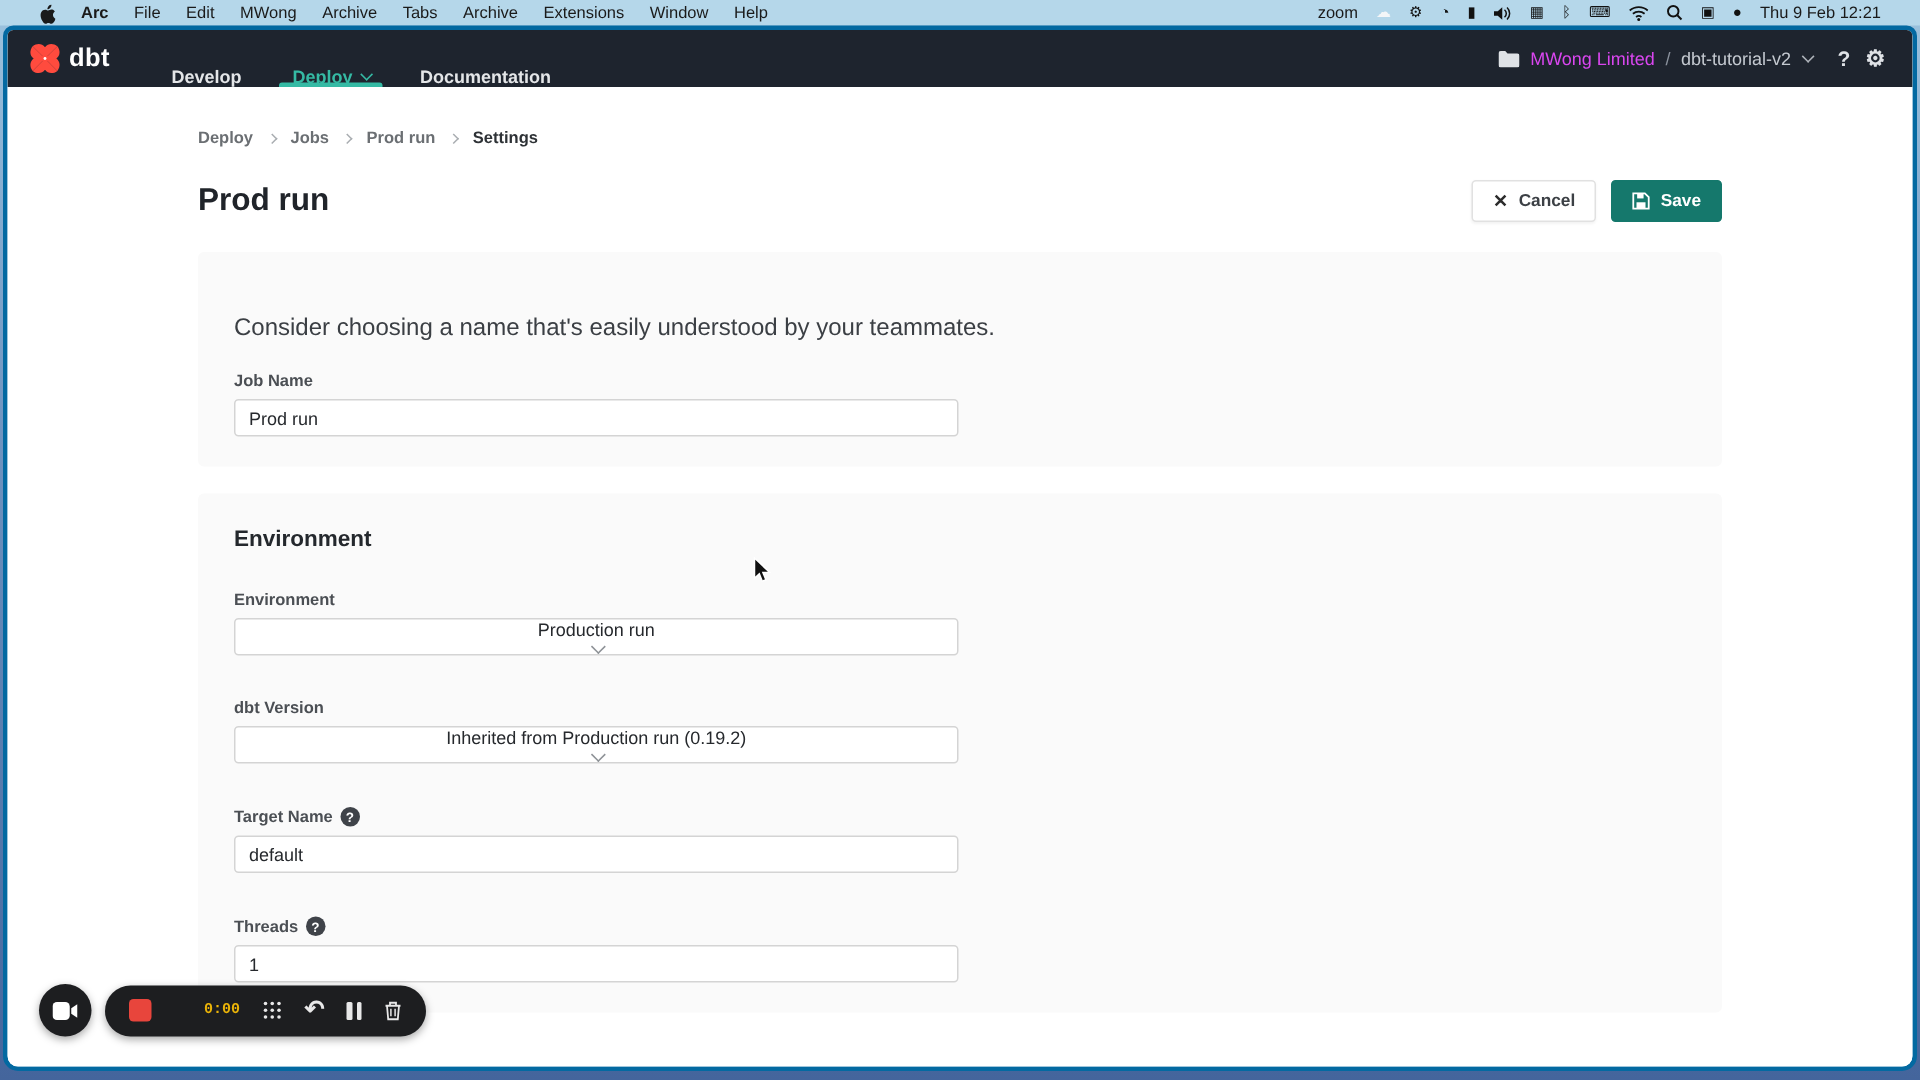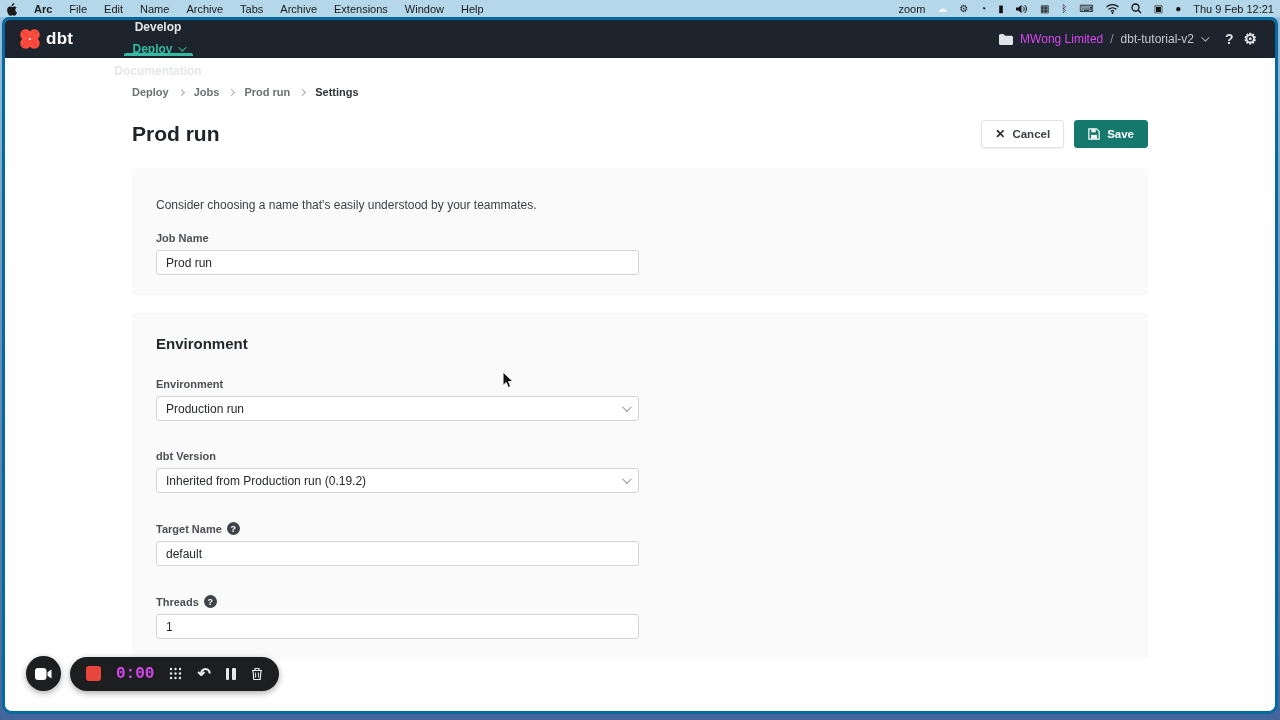--- a/index.html
+++ b/index.html
@@ -9,21 +9,21 @@
     background:linear-gradient(180deg,#9cc3de 0%, #6f94c0 40%, #44659c 100%);
     position:relative;
   }
 
   
   .menubar {
     height:17px; width:100%;
     background:#b5d7ea;
     display:flex; align-items:center;
     font-size:11px; color:#1a1a1a;
-    padding:0 6px; gap:17px;
+    padding:0 26px; gap:17px;
   }
   .menubar .apple { width:11px; height:12px; display:inline-block; }
   .mb-item { white-space:nowrap; cursor:default; }
   .mb-item.bold { font-weight:700; }
   .mb-right { margin-left:auto; display:flex; align-items:center; gap:12px; }
   .mb-right .st-icon { font-size:10px; color:#111; line-height:1; display:inline-flex; align-items:center; }
   .mb-clock { white-space:nowrap; }
   .rec-dot { color:#e06c75; font-size:9px; }
 
   
@@ -35,21 +35,21 @@
   }
 
   
   .app-header {
     height:38px; background:#1e242e;
     display:flex; align-items:stretch;
     padding:0 18px 0 14px; color:#e9e9e9;
   }
   .logo { display:flex; align-items:center; gap:5px; margin-right:28px; }
   .logo-text { font-size:17px; font-weight:700; color:#ffffff; letter-spacing:.3px; }
-  .main-nav { display:flex; align-items:center; gap:8px;flex-direction:column; }
+  .main-nav { display:flex; align-items:flex-end; gap:8px; }
   .nav-item {
     display:flex; align-items:center; gap:5px;
     padding:0 13px; font-size:12px; font-weight:700; color:#e4e6e8; cursor:pointer;
     position:relative;
   }
   .nav-item.active { color:#35baa4; }
   .nav-item.active::after {
     content:""; position:absolute; left:4px; right:4px; bottom:0; height:3px;
     background:#35baa4; border-radius:2px 2px 0 0;
   }
@@ -76,70 +76,70 @@
   .title-actions { margin-left:auto; display:flex; gap:10px; }
   .btn { display:inline-flex; align-items:center; gap:7px; font-size:11.5px; font-weight:700; border-radius:3px; padding:6px 13px; cursor:pointer; }
   .btn-cancel { background:#fff; border:1px solid #e1e1e1; color:#3c4045; box-shadow:0 1px 2px rgba(0,0,0,.05); }
   .btn-cancel .x-glyph { font-size:12px; color:#2c2c2c; }
   .btn-save { background:#15786c; border:1px solid #15786c; color:#fff; }
 
   .card { background:#fafafa; border-radius:4px; padding:22px 24px 20px; width:1016px; }
   .card-general { margin-top:20px; }
   .card-environment { margin-top:18px; }
   .card-title { font-size:15px; font-weight:700; color:#24282d; }
-  .card-desc { font-size:12px; color:#3b3f44; margin-top:8px; }
+  .card-desc { font-size:16px; color:#3b3f44; margin-top:20px; }
 
   .field { margin-top:20px; }
   .field-label { font-size:11px; font-weight:700; color:#4b4f54; display:flex; align-items:center; gap:5px; }
   .help-badge {
     width:13px; height:13px; border-radius:50%; background:#3f4349; color:#fff;
     font-size:9px; font-weight:700; display:inline-flex; align-items:center; justify-content:center; cursor:pointer;
   }
   .text-input, .select-input {
     margin-top:6px; width:483px; height:25px; background:#fff;
     border:1px solid #d4d4d4; border-radius:3px;
     font-size:12px; color:#26292d; display:flex; align-items:center; padding:0 9px;
   }
-  .select-input { justify-content:space-between; cursor:pointer; }
+  .select-input { justify-content:space-between; cursor:pointer;flex-direction:column; }
   .sel-chev { width:7px; height:7px; border-right:1.6px solid #8d9196; border-bottom:1.6px solid #8d9196; transform:rotate(45deg) translateY(-2px); }
 
   
   .recorder { position:absolute; left:26px; top:656px; display:flex; align-items:center; gap:9px; }
   .rec-cam-btn {
     width:35px; height:35px; border-radius:50%; background:#1d1e20;
     display:flex; align-items:center; justify-content:center; cursor:pointer;
     box-shadow:0 2px 6px rgba(0,0,0,.35);
   }
   .rec-pill {
     height:34px; background:#1d1e20; border-radius:17px;
     display:flex; align-items:center; gap:15px; padding:0 16px;
     box-shadow:0 2px 6px rgba(0,0,0,.35);
   }
   .stop-btn { width:15px; height:15px; background:#e8453c; border-radius:3px; cursor:pointer; }
-  .rec-time { color:#d946ef; font-size:16px; font-weight:700; font-family:"Liberation Mono", monospace; }
+  .rec-time { color:#eab308; font-size:10px; font-weight:700; font-family:"Liberation Mono", monospace;margin-left:20px; }
   .rec-icon { color:#e8e8e8; font-size:14px; cursor:pointer; display:inline-flex; align-items:center; line-height:1; }
   .pause-bars { display:inline-flex; gap:3px; cursor:pointer; }
   .pause-bars i { width:3.5px; height:12px; background:#e8e8e8; border-radius:1px; display:block; }
 
   
   .cursor { position:absolute; left:502px; top:371px; pointer-events:none; }
 </style>
 </head>
 <body>
 
 <div class="menubar">
   <span class="apple">
     <svg width="11" height="13" viewBox="0 0 11 13">
         <path d="M7.6 2.1c.5-.6.8-1.4.7-2.1-.7 0-1.5.5-2 1.1-.4.5-.8 1.3-.7 2 .8.1 1.5-.4 2-1zM9.3 6.9c0-1.5 1.2-2.2 1.3-2.3-.7-1-1.8-1.2-2.2-1.2-.9-.1-1.8.6-2.3.6-.5 0-1.2-.6-2-.5-1 0-2 .6-2.5 1.5-1.1 1.9-.3 4.7.8 6.2.5.8 1.1 1.6 1.9 1.6.8 0 1.1-.5 2-.5s1.2.5 2 .5 1.4-.8 1.9-1.5c.6-.9.8-1.7.8-1.8 0 0-1.6-.6-1.7-2.6z" fill="#1a1a1a"></path>
       </svg>
   </span>
   <span class="mb-item bold">Arc</span>
   <span class="mb-item">File</span>
   <span class="mb-item">Edit</span>
-  <span class="mb-item">Name</span>
+  <span class="mb-item">MWong</span>
   <span class="mb-item">Archive</span>
   <span class="mb-item">Tabs</span>
   <span class="mb-item">Archive</span>
   <span class="mb-item">Extensions</span>
   <span class="mb-item">Window</span>
   <span class="mb-item">Help</span>
 
   <div class="mb-right">
     <span class="mb-item">zoom</span>
     <span class="st-icon" style="color:#f4f6f8;">☁</span>

